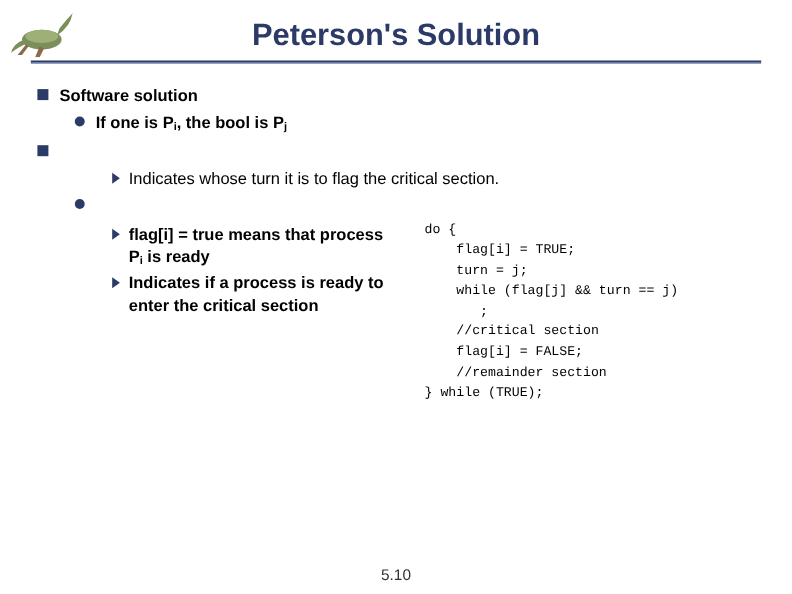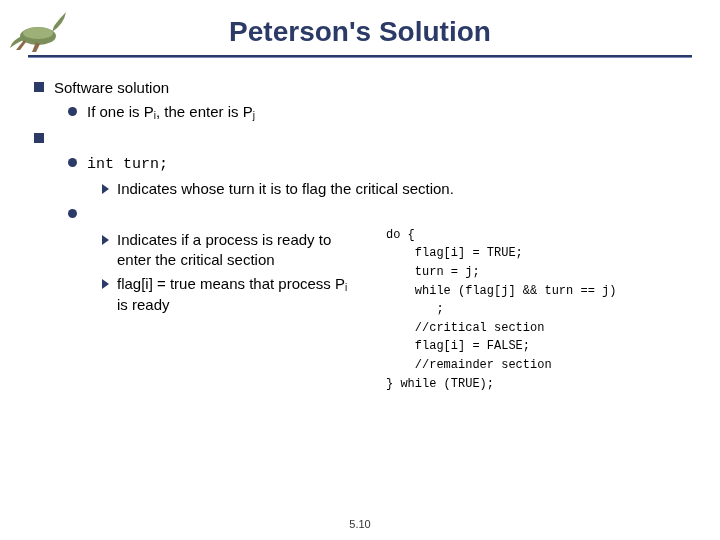--- a/index.html
+++ b/index.html
@@ -45,21 +45,21 @@
     border-bottom: 1px solid #7a8ab8;
   }
   .body {
     position: absolute;
     top: 72px;
     left: 34px;
     width: 660px;
     font-size: 15px;
     line-height: 1.35;
   }
-  .body b { font-weight: normal; }
+  .body b { font-weight: bold; }
   .sq {
     display: inline-block;
     width: 10px; height: 10px;
     background: #2b3a66;
     margin-right: 10px;
     vertical-align: 1px;
   }
   .dot {
     display: inline-block;
     width: 9px; height: 9px;
@@ -96,21 +96,21 @@
     font-size: 12px;
     white-space: pre;
     line-height: 1.55;
   }
   .pagenum {
     position: absolute;
     bottom: 10px;
     left: 0;
     width: 720px;
     text-align: center;
-    font-size: 11px;
+    font-size: 14px;
     font-family: Arial, sans-serif;
     color: #333;
   }
 </style>
 </head>
 <body>
 
 <div class="slide">
 
   <div class="logo">
@@ -128,46 +128,43 @@
   <div class="rule"></div>
 
   <div class="body">
 
     <div class="l1">
       <span class="sq"></span><b>Software solution</b>
     </div>
 
 
     <div class="l2">
-      <span class="dot"></span><b><span>If one is P</span><sub>i</sub><span>, the enter is P</span><sub>j</sub></b>
+      <span class="dot"></span><b><span>If one is P</span><sub>i</sub><span>, the bool is P</span><sub>j</sub></b>
     </div>
 
     <div class="l1">
       <span class="sq"></span>
     </div>
 
-    <div class="l2">
-      <span class="dot"></span><span class="mono">int turn;</span>
-    </div>
 
     <div class="l3">
       <span class="arw"></span><span>Indicates whose turn it is to flag the critical section.</span>
     </div>
 
     <div class="l2">
       <span class="dot"></span>
     </div>
 
     <div class="cols">
       <div class="leftcol">
         <div class="l3 hang">
-          <span class="arw"></span><b>Indicates if a process is ready to enter the critical section</b>
+          <span class="arw"></span><b><span>flag[i] = true means that process P</span><sub>i</sub><span> is ready</span></b>
         </div>
         <div class="l3 hang">
-          <span class="arw"></span><b><span>flag[i] = true means that process P</span><sub>i</sub><span> is ready</span></b>
+          <span class="arw"></span><b>Indicates if a process is ready to enter the critical section</b>
         </div>
       </div>
       <div class="code">do {
     flag[i] = TRUE;
     turn = j;
     while (flag[j] &amp;&amp; turn == j)
        ;
     //critical section
     flag[i] = FALSE;
     //remainder section

